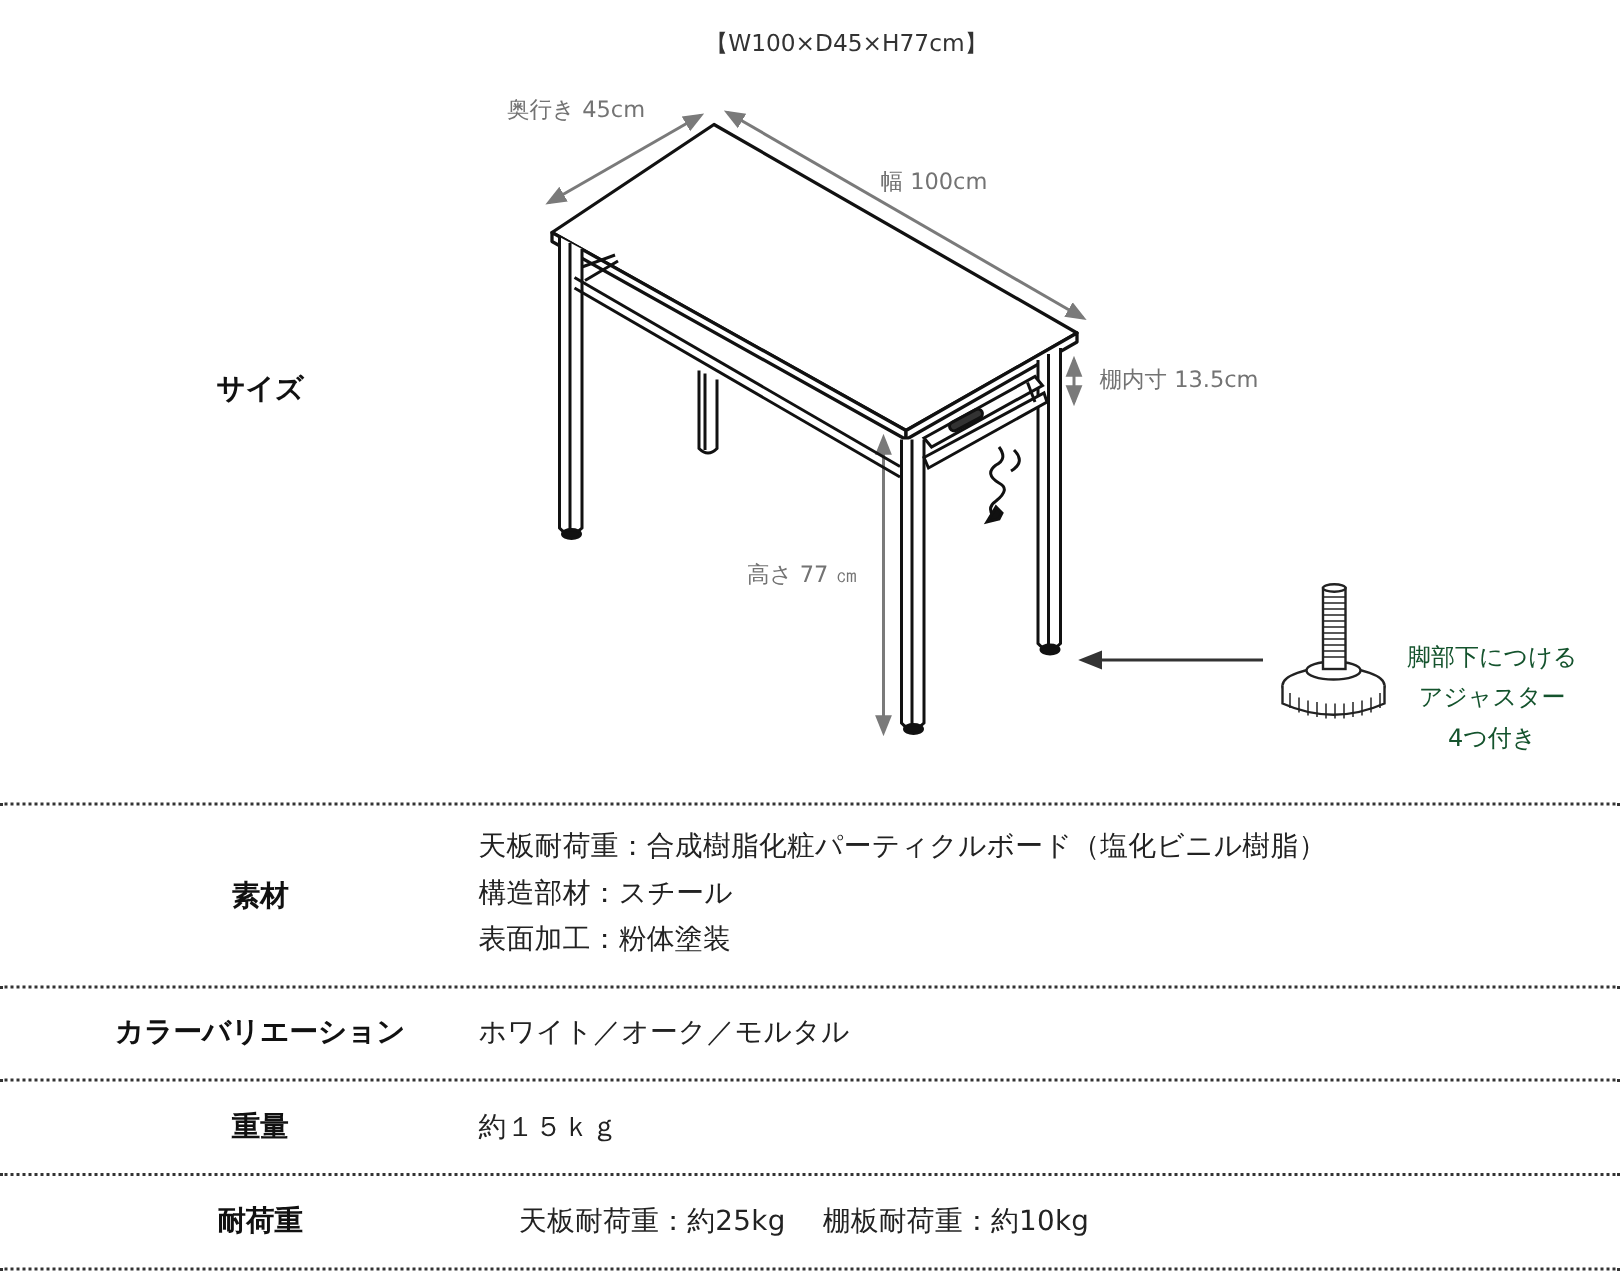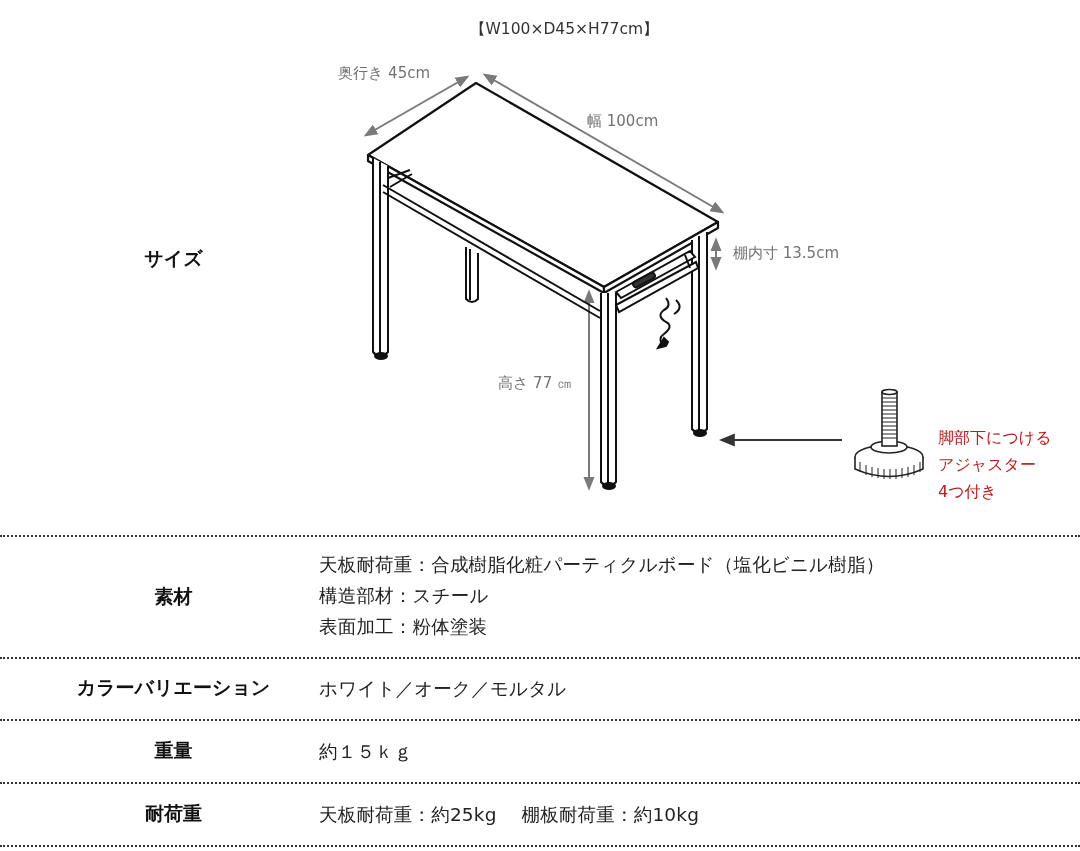--- a/index.html
+++ b/index.html
@@ -25,22 +25,23 @@
     .figure svg { position: absolute; left: 0; top: 0; }
     .dim-label {
       position: absolute; font-size: 15px; color: #737373; white-space: nowrap;
       font-family: "DejaVu Sans", sans-serif;
     }
     .header-dims {
       position: absolute; top: 19px; left: 470px; font-size: 15.5px; color: #333;
       white-space: nowrap;
     }
     .adjuster-note {
-      position: absolute; left: 938px; top: 424px; font-size: 16px; color: #b91c1c; line-height: 27px;
+      position: absolute; left: 938px; top: 424px; font-size: 16px; color: #14532d; line-height: 27px;
       white-space: nowrap;
+      text-align: center;
     }
   </style>
 </head>
 <body>
 
 <div class="figure">
 
   <div class="row" style="top:246px;">
     <div class="label">サイズ</div>
   </div>
@@ -189,17 +190,17 @@
 
   <div class="row" style="top:736px;">
     <div class="label" style="top:2px;">重量</div>
     <div class="value" style="top:0;">約１５ｋｇ</div>
   </div>
 
   <div class="divider" style="top:782px;"></div>
 
   <div class="row" style="top:799px;">
     <div class="label" style="top:2px;">耐荷重</div>
-    <div class="value" style="top:0;">天板耐荷重：約25kg　 棚板耐荷重：約10kg</div>
+    <div class="value" style="top:0;margin-left:27px;">天板耐荷重：約25kg　 棚板耐荷重：約10kg</div>
   </div>
 
   <div class="divider" style="top:845px;"></div>
 </div>
 
 </body></html>

